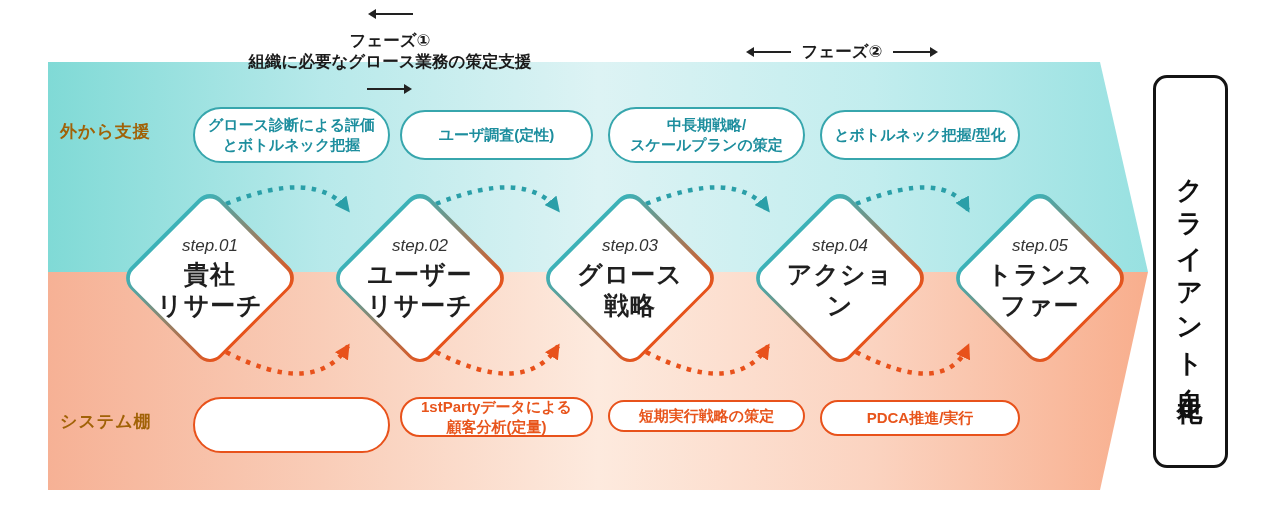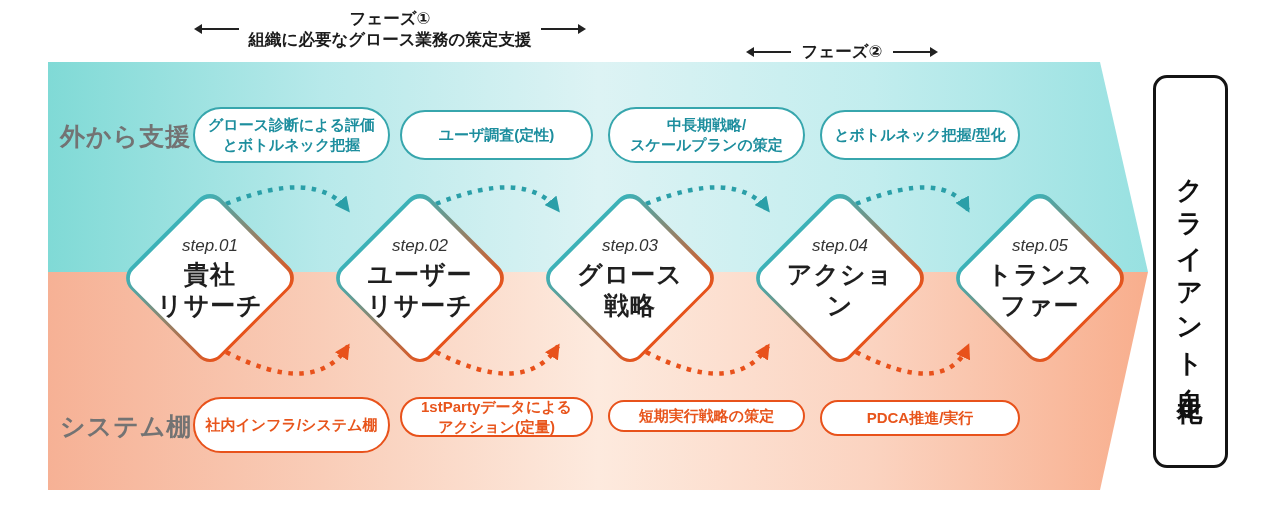--- a/index.html
+++ b/index.html
@@ -8,21 +8,21 @@
     font-family:"Liberation Sans","DejaVu Sans",sans-serif;
   }
   svg.bg{position:absolute;inset:0;width:1280px;height:510px;}
 
   
   .phase{position:absolute;top:8px;display:flex;align-items:center;justify-content:center;gap:10px;}
   .phase-text{text-align:center;font-size:16.5px;font-weight:bold;color:#1b1b1b;line-height:1.3;}
   .phase-text span{display:block;}
 
   
-  .row-label{position:absolute;left:60px;font-size:25px;font-weight:bold;color:#737373;letter-spacing:1px;}
+  .row-label{position:absolute;left:60px;font-size:17px;font-weight:bold;color:#a16207;letter-spacing:1px;}
 
   
   .pill{
     position:absolute;background:#ffffff;border-radius:28px;
     display:flex;flex-direction:column;align-items:center;justify-content:center;
     text-align:center;font-size:15px;font-weight:bold;line-height:1.35;padding:0 6px;box-sizing:border-box;
   }
   .pill span:empty{display:none;}
   .pill.teal{border:2.5px solid #37a6ad;color:#1d8e9e;}
   .pill.orange{border:2.5px solid #e8521b;color:#e8551c;}
@@ -94,21 +94,21 @@
     </g>
 
     <g stroke="#e8511b" stroke-width="4.5" fill="none" stroke-dasharray="4.5 6.5">
       <path d="M226 352 Q315 398 348 346" marker-end="url(#mOrange)"></path>
       <path d="M436 352 Q525 398 558 346" marker-end="url(#mOrange)"></path>
       <path d="M646 352 Q735 398 768 346" marker-end="url(#mOrange)"></path>
       <path d="M856 352 Q945 398 968 346" marker-end="url(#mOrange)"></path>
     </g>
   </svg>
 
-  <div class="phase" style="left:170px;width:440px;">
+  <div class="phase" style="left:170px;width:440px;flex-direction:column;">
     <svg width="46" height="12" aria-hidden="true">
       <path d="M46 6 H6" stroke="#222222" stroke-width="2" fill="none"></path>
       <path d="M9 1 L1 6 L9 11 z" fill="#222222"></path>
     </svg>
     <div class="phase-text">
       <span>フェーズ①</span>
       <span>組織に必要なグロース業務の策定支援</span>
     </div>
     <svg width="46" height="12" aria-hidden="true">
       <path d="M0 6 H40" stroke="#222222" stroke-width="2" fill="none"></path>
@@ -144,25 +144,24 @@
   <div class="pill teal" style="left:608px;top:107px;width:197px;height:56px;">
     <span>中長期戦略/</span>
     <span>スケールプランの策定</span>
   </div>
   <div class="pill teal" style="left:820px;top:110px;width:200px;height:50px;">
     <span>とボトルネック把握/型化</span>
 
   </div>
 
   <div class="pill orange" style="left:193px;top:397px;width:197px;height:56px;">
-    <span>社内インフラ/システム棚</span>
   </div>
   <div class="pill orange" style="left:400px;top:397px;width:193px;height:40px;">
     <span>1stPartyデータによる</span>
-    <span>アクション(定量)</span>
+    <span>顧客分析(定量)</span>
   </div>
   <div class="pill orange" style="left:608px;top:400px;width:197px;height:32px;">
     <span>短期実行戦略の策定</span>
 
   </div>
   <div class="pill orange" style="left:820px;top:400px;width:200px;height:36px;">
     <span>PDCA推進/実行</span>
 
   </div>
 

